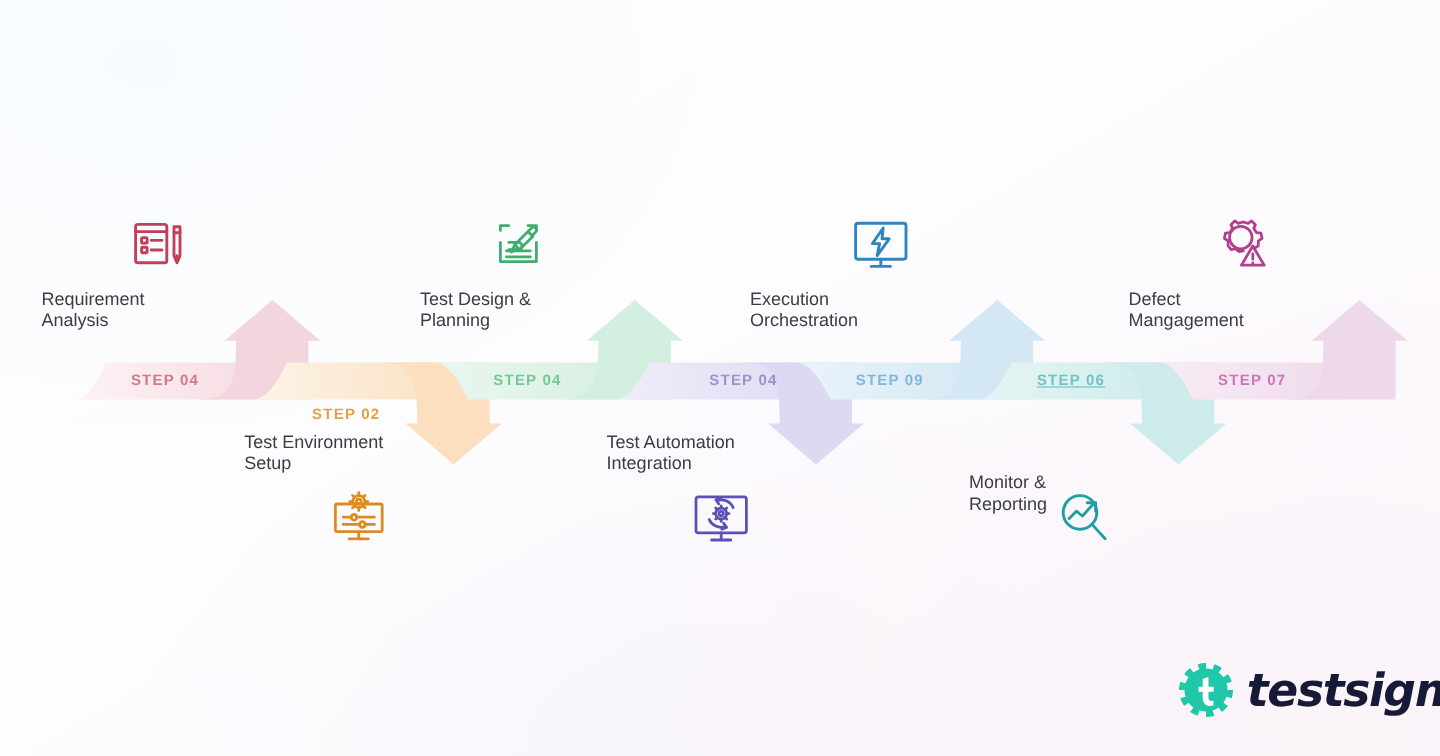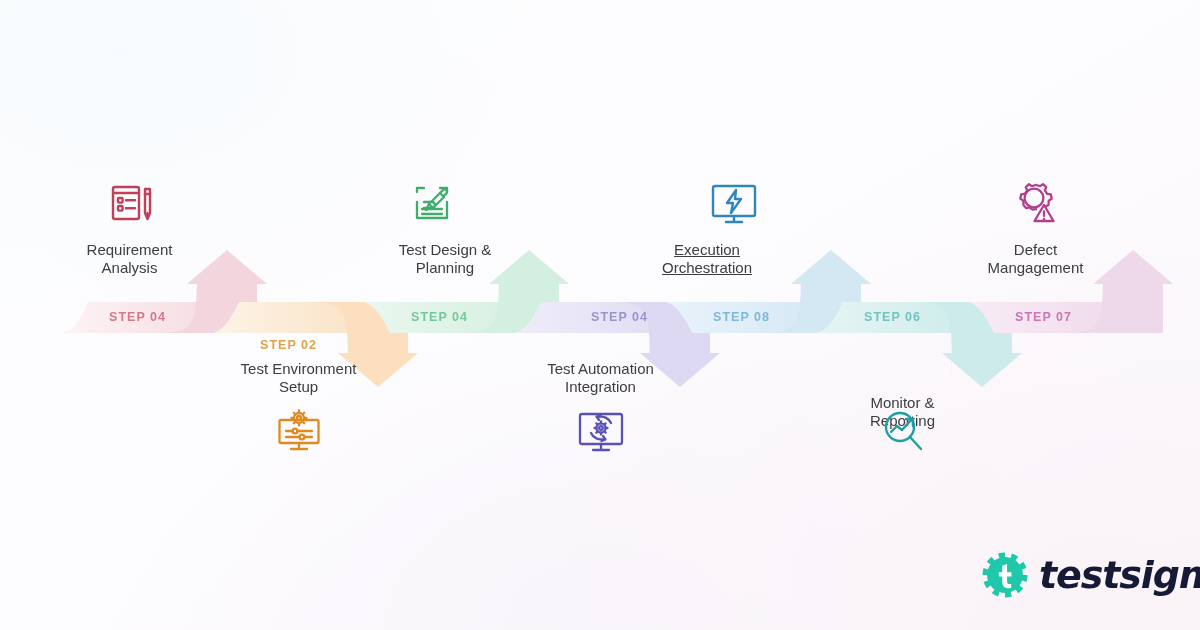--- a/index.html
+++ b/index.html
@@ -23,21 +23,21 @@
   
   .step-label{
     position:absolute;height:31px;line-height:31px;
     font-size:12.5px;font-weight:700;letter-spacing:1.0px;
     text-align:center;white-space:nowrap;
     user-select:none;
   }
 
   
   .step-title{
-    position:absolute;text-align:center;
+    position:absolute;text-align:left;
     font-size:15px;line-height:17.5px;color:#3b3d40;
     white-space:pre-line;
   }
 
   
   .step-icon{position:absolute;width:56px;height:50px;}
   .step-icon svg{display:block;width:100%;height:100%;}
 
   
   #logo{position:absolute;left:982px;top:552px;display:flex;align-items:center;gap:11px;}
@@ -184,34 +184,34 @@
          L 1163 333
          Z" fill="#eed9eb"></path>
       </g>
   </svg>
 
   <div id="labels-layer">
       <div class="step-label" style="left: 62px; top: 302px; width: 151px; color: rgb(212, 121, 140);">STEP 04</div>
       <div class="step-label" style="left: 213px; top: 302px; width: 151px; color: rgb(224, 162, 73); margin-top: 28px;">STEP 02</div>
       <div class="step-label" style="left: 364px; top: 302px; width: 151px; color: rgb(118, 200, 153);">STEP 04</div>
       <div class="step-label" style="left: 544px; top: 302px; width: 151px; color: rgb(154, 148, 205);">STEP 04</div>
-      <div class="step-label" style="left: 666px; top: 302px; width: 151px; color: rgb(127, 185, 217);">STEP 08</div>
-      <div class="step-label" style="left: 817px; top: 302px; width: 151px; color: rgb(114, 195, 195);">STEP 06</div>
+      <div class="step-label" style="left: 666px; top: 302px; width: 151px; color: rgb(127, 185, 217);">STEP 09</div>
+      <div class="step-label" style="left: 817px; top: 302px; width: 151px; color: rgb(114, 195, 195); text-decoration: underline;">STEP 06</div>
       <div class="step-label" style="left: 968px; top: 302px; width: 151px; color: rgb(204, 119, 180);">STEP 07</div>
     </div>
   <div id="titles-layer">
       <div class="step-title" style="width: 190px; left: 34.5px; top: 241px;">Requirement
 Analysis</div>
       <div class="step-title" style="width: 190px; left: 203.5px; top: 360px;">Test Environment
 Setup</div>
       <div class="step-title" style="width: 190px; left: 350px; top: 241px;">Test Design &amp;
 Planning</div>
       <div class="step-title" style="width: 190px; left: 505.5px; top: 360px;">Test Automation
 Integration</div>
-      <div class="step-title" style="width: 190px; left: 612px; top: 241px; text-decoration: underline;">Execution
+      <div class="step-title" style="width: 190px; left: 625px; top: 241px;">Execution
 Orchestration</div>
       <div class="step-title" style="width: 190px; left: 807.5px; top: 360px; margin-top: 34px;">Monitor &amp;
 Reporting</div>
       <div class="step-title" style="width: 190px; left: 940.5px; top: 241px;">Defect
 Mangagement</div>
     </div>
   <div id="icons-layer">
       <div class="step-icon" style="left: 101.5px; top: 178px;">
     <svg viewBox="0 0 56 50" fill="none" stroke="#c0405a" stroke-width="2.4" stroke-linecap="round" stroke-linejoin="round">
       <path d="M13 9 h22 a2 2 0 0 1 2 2 v28 a2 2 0 0 1 -2 2 h-22 a2 2 0 0 1 -2 -2 v-28 a2 2 0 0 1 2 -2 z"></path>

